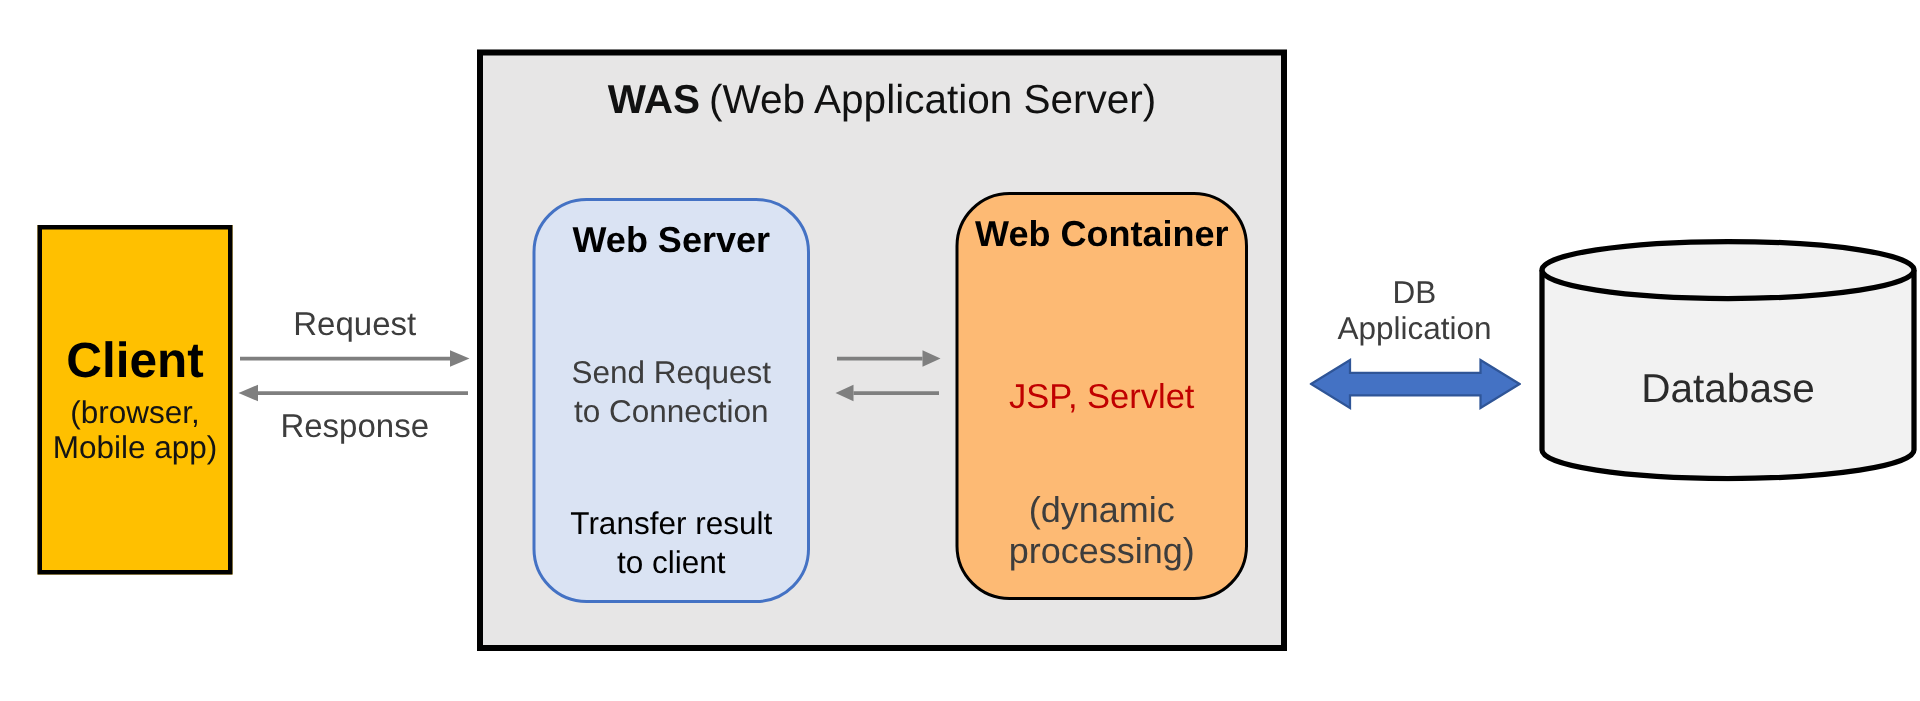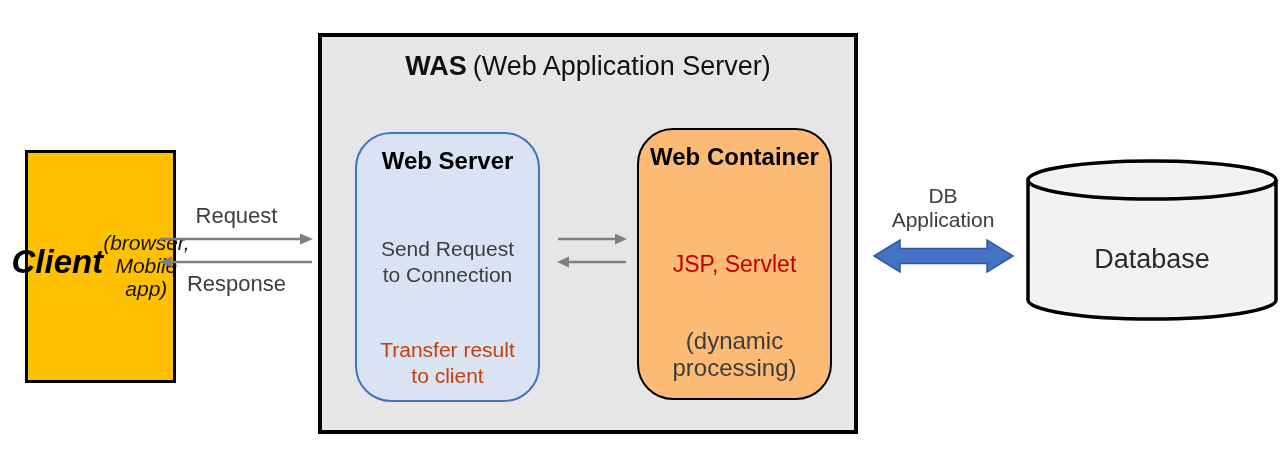--- a/index.html
+++ b/index.html
@@ -5,25 +5,24 @@
   html,body{margin:0;padding:0;background:#ffffff;}
   .canvas{
     position:relative;
     width:1280px;height:467px;
     background:#ffffff;
     font-family:"Liberation Sans", sans-serif;
     overflow:hidden;
   }
   
   .client-box{
-    position:absolute;left:25px;top:150px;width:151px;height:233px;
+    position:absolute;left:25px;top:150px;width:130px;height:233px;
     border:3px solid #000;box-sizing:border-box;
-    display:flex;flex-direction:row;align-items:center;justify-content:center;
+    display:flex;flex-direction:column;align-items:center;justify-content:center;
     text-align:center;
-    font-style:italic;
   }
   .client-title{font-size:33px;font-weight:bold;color:#000;line-height:1.05;margin-bottom:8px;}
   .client-subtitle{font-size:21px;color:#141414;line-height:1.08;}
   
   .flow-label{position:absolute;width:153px;text-align:center;font-size:22px;color:#3d3d3d;}
   .request-label{left:160px;top:203px;}
   .response-label{left:160px;top:271px;}
   .arrow-svg{position:absolute;display:block;}
   .request-arrow{left:159px;top:231px;}
   .response-arrow{left:158px;top:254px;}
@@ -40,21 +39,21 @@
   .was-title .rest{margin-left:6px;}
   
   .inner-box{
     position:absolute;box-sizing:border-box;border-radius:36px;
     display:flex;flex-direction:column;align-items:center;text-align:center;gap:24px;
   }
   .web-server-box{left:355px;top:132px;width:185px;height:270px;border:2px solid;padding-top:13px;}
   .web-container-box{left:637px;top:128px;width:195px;height:272px;border:2.5px solid #000;padding-top:13px;}
   .inner-title{font-size:24px;font-weight:bold;color:#000;line-height:1.15;}
   .ws-desc1{margin-top:37px;font-size:21px;color:#3d3d3d;line-height:26px;}
-  .ws-desc2{margin-top:25px;font-size:21px;color:#c2410c;line-height:26px;}
+  .ws-desc2{margin-top:25px;font-size:21px;color:#000000;line-height:26px;}
   .wc-highlight{margin-top:55px;font-size:23px;line-height:28px;}
   .wc-note{margin-top:25px;font-size:24px;color:#3d3d3d;line-height:27px;}
   .inter-arrow-right{left:557px;top:231px;}
   .inter-arrow-left{left:556px;top:254px;}
   
   .db-connection-label{
     position:absolute;left:873px;top:184px;width:140px;
     text-align:center;font-size:21px;color:#3d3d3d;line-height:24px;
   }
   .db-arrow{left:873px;top:238px;}

